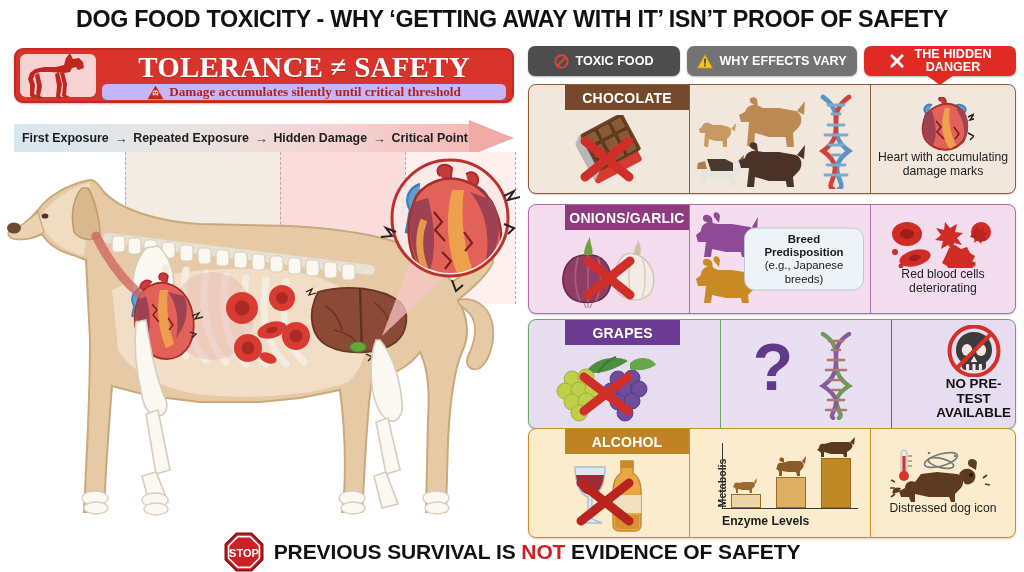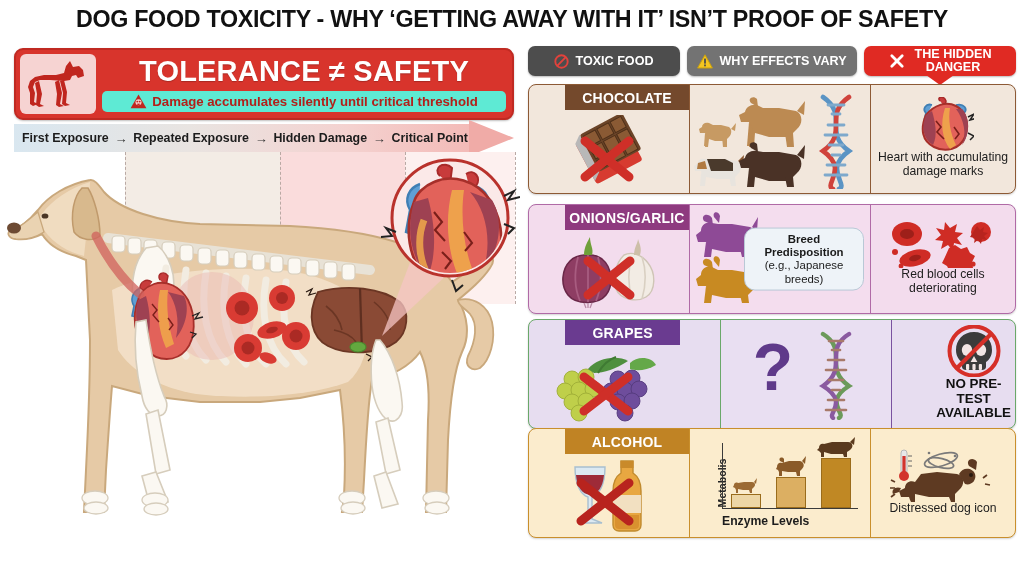--- a/index.html
+++ b/index.html
@@ -16,38 +16,38 @@
     position: absolute; left: 0; top: 6px; width: 1024px;
     text-align: center;
     font-size: 23.5px; font-weight: 700; letter-spacing: -0.3px;
     color: #111111;
     font-family: "Liberation Sans", sans-serif;
     transform: scaleX(0.99);
   }
 
   
   #tolerance-banner {
-    position: absolute; left: 14px; top: 48px; width: 500px; height: 72px;
+    position: absolute; left: 14px; top: 48px; width: 500px; height: 55px;
     background: #d8342c; border-radius: 9px; border: 2px solid #c02a22;
     box-shadow: 0 1px 2px rgba(0,0,0,.25);
-    display: flex; align-items: stretch; overflow: hidden;
+    display: flex; align-items: stretch; overflow: hidden; font-family: Liberation Serif, serif;
   }
   #tol-dog-box {
     width: 76px; background: #f6d3d2; border-radius: 6px;
     margin: 4px 0 4px 4px;
     display: flex; align-items: center; justify-content: center;
   }
   #tol-right { flex: 1; display: flex; flex-direction: column; padding: 1px 6px 4px 6px; }
   #tol-head {
     flex: 1; display: flex; align-items: center; justify-content: center;
     color: #fff; font-size: 29px; font-weight: 700; letter-spacing: .2px;
     text-shadow: 0 1px 1px rgba(0,0,0,.22);
   }
   #tol-sub {
-    background: #5eead4; border-radius: 5px; height: 21px;
+    background: #c4b5fd; border-radius: 5px; height: 21px;
     display: flex; align-items: center; justify-content: center; gap: 5px;
     margin-bottom: 2px;
   }
   #tol-sub-text { color: #b3201a; font-size: 13.2px; font-weight: 700; }
 
   
   #progress-arrow {
     position: absolute; left: 14px; top: 124px; width: 500px; height: 28px;
   }
   #pa-body {
@@ -396,20 +396,32 @@
       </g>
       <g stroke="#222" stroke-width="2" fill="none">
         <path d="M504,56 l10,-5 l-6,9 l12,-3"></path>
         <path d="M504,84 l10,4 l-6,6"></path>
         <path d="M396,92 l-10,-4 l6,8 l-11,1"></path>
         <path d="M452,140 l4,11 l7,-6"></path>
       </g>
     </g>
   </svg>
 
+  <div id="bottom-banner">
+    <div id="stop-sign">
+      <svg width="40" height="40" viewBox="0 0 40 40">
+        <polygon points="12.5,1.5 27.5,1.5 38.5,12.5 38.5,27.5 27.5,38.5 12.5,38.5 1.5,27.5 1.5,12.5" fill="#cc2026" stroke="#8e1418" stroke-width="2"></polygon>
+        <polygon points="13.8,4.6 26.2,4.6 35.4,13.8 35.4,26.2 26.2,35.4 13.8,35.4 4.6,26.2 4.6,13.8" fill="none" stroke="#ffffff" stroke-width="1.6"></polygon>
+        <text x="20" y="25" text-anchor="middle" fill="#ffffff" font-family="Liberation Sans, sans-serif" font-size="11" font-weight="700">STOP</text>
+      </svg>
+    </div>
+    <div id="bb-text">
+      <span>PREVIOUS SURVIVAL IS </span><span class="not">NOT</span><span> EVIDENCE OF SAFETY</span>
+    </div>
+  </div>
 
   <div id="right-panel">
 
     <div id="tabs">
       <div class="tab" id="tab-toxic">
         <svg width="15" height="15" viewBox="0 0 15 15">
           <circle cx="7.5" cy="7.5" r="6.2" fill="none" stroke="#e2423c" stroke-width="1.9"></circle>
           <line x1="3.2" y1="11.8" x2="11.8" y2="3.2" stroke="#e2423c" stroke-width="1.9"></line>
         </svg>
         <span class="tab-label">TOXIC FOOD</span>

